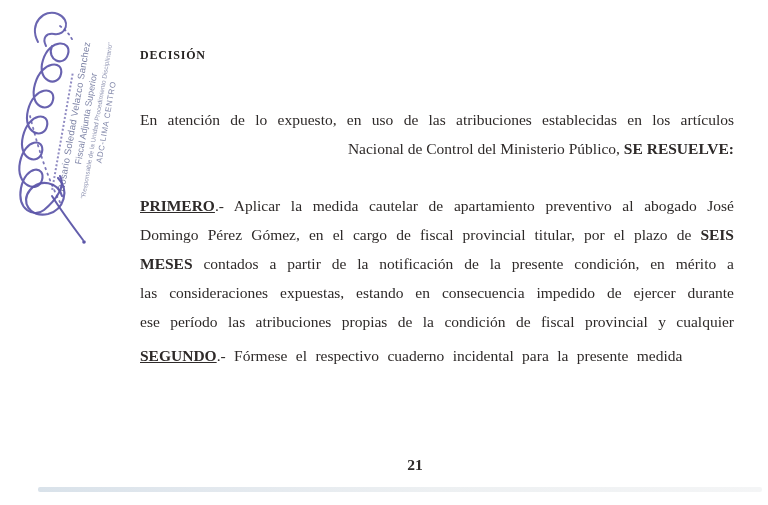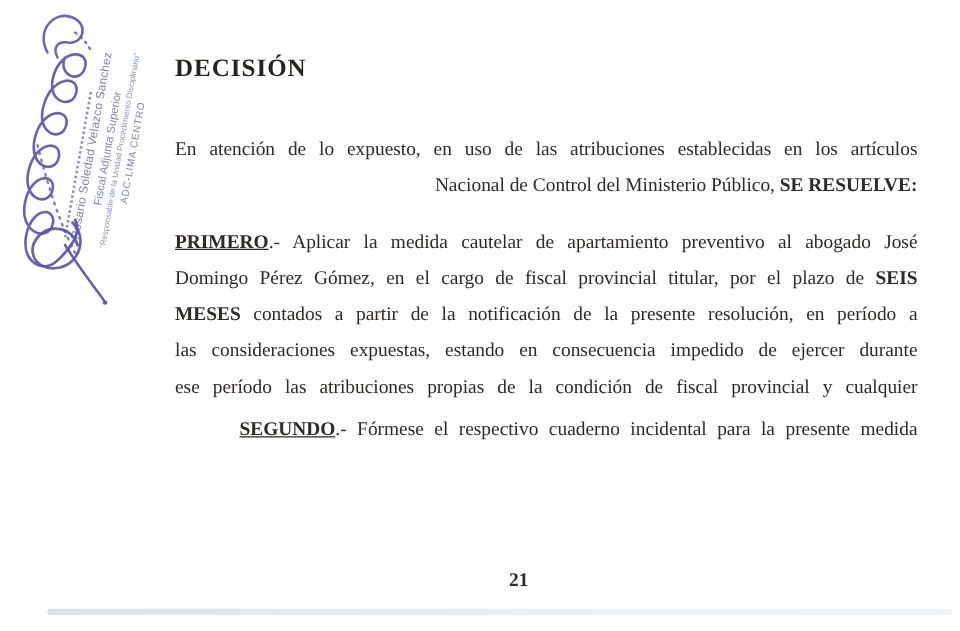--- a/index.html
+++ b/index.html
@@ -16,38 +16,38 @@
   .content {
     position: absolute;
     left: 140px;
     top: 40px;
     width: 594px;
     color: #2e2a29;
     font-size: 15.5px;
   }
   .heading {
     font-weight: bold;
-    font-size: 20px;
+    font-size: 12px;
     letter-spacing: 0.8px;
     line-height: 30px;
     margin: 0 0 35px 0;
     color: #262321;
   }
   .para { margin: 0; }
-  .para-intro  { margin-bottom: 16px; }
+  .para-intro  { margin-bottom: 28px; }
   .para-first  { margin-bottom: 5px; }
   .para-second { margin-bottom: 0; }
   .tline {
     height: 29px;
     line-height: 29px;
     white-space: normal;
   }
   .tline.just    { text-align: justify; text-align-last: justify; }
   .tline.natural { text-align: right; }
-  .tline.wide    { text-align: right; word-spacing: 4.5px; }
+  .tline.wide    { text-align: left; word-spacing: 4.5px; }
   .tline span.b { font-weight: bold; }
   .tline span.u { text-decoration: underline; margin-top: 48px; }
 
   
   .page-number {
     position: absolute;
     top: 450px;
     left: 0;
     width: 830px;
     text-align: center;
@@ -141,21 +141,21 @@
   <div class="content">
     <div class="heading">DECISIÓN</div>
     <div>
         <div class="para para-intro">
           <div class="tline just"><span>En atención de lo expuesto, en uso de las atribuciones establecidas en los artículos</span></div>
           <div class="tline natural"><span>Nacional de Control del Ministerio Público, </span><span class="b">SE RESUELVE:</span></div>
         </div>
         <div class="para para-first">
           <div class="tline just"><span class="b u">PRIMERO</span><span>.- Aplicar la medida cautelar de apartamiento preventivo al abogado José</span></div>
           <div class="tline just"><span>Domingo Pérez Gómez, en el cargo de fiscal provincial titular, por el plazo de </span><span class="b">SEIS</span></div>
-          <div class="tline just"><span class="b">MESES</span><span> contados a partir de la notificación de la presente resolución, en período a</span></div>
+          <div class="tline just"><span class="b">MESES</span><span> contados a partir de la notificación de la presente condición, en mérito a</span></div>
           <div class="tline just"><span>las consideraciones expuestas, estando en consecuencia impedido de ejercer durante</span></div>
           <div class="tline just"><span>ese período las atribuciones propias de la condición de fiscal provincial y cualquier</span></div>
         </div>
         <div class="para para-second">
           <div class="tline wide"><span class="b u">SEGUNDO</span><span>.- Fórmese el respectivo cuaderno incidental para la presente medida</span></div>
         </div>
       </div>
   </div>
 
   <div class="page-number">21</div>

